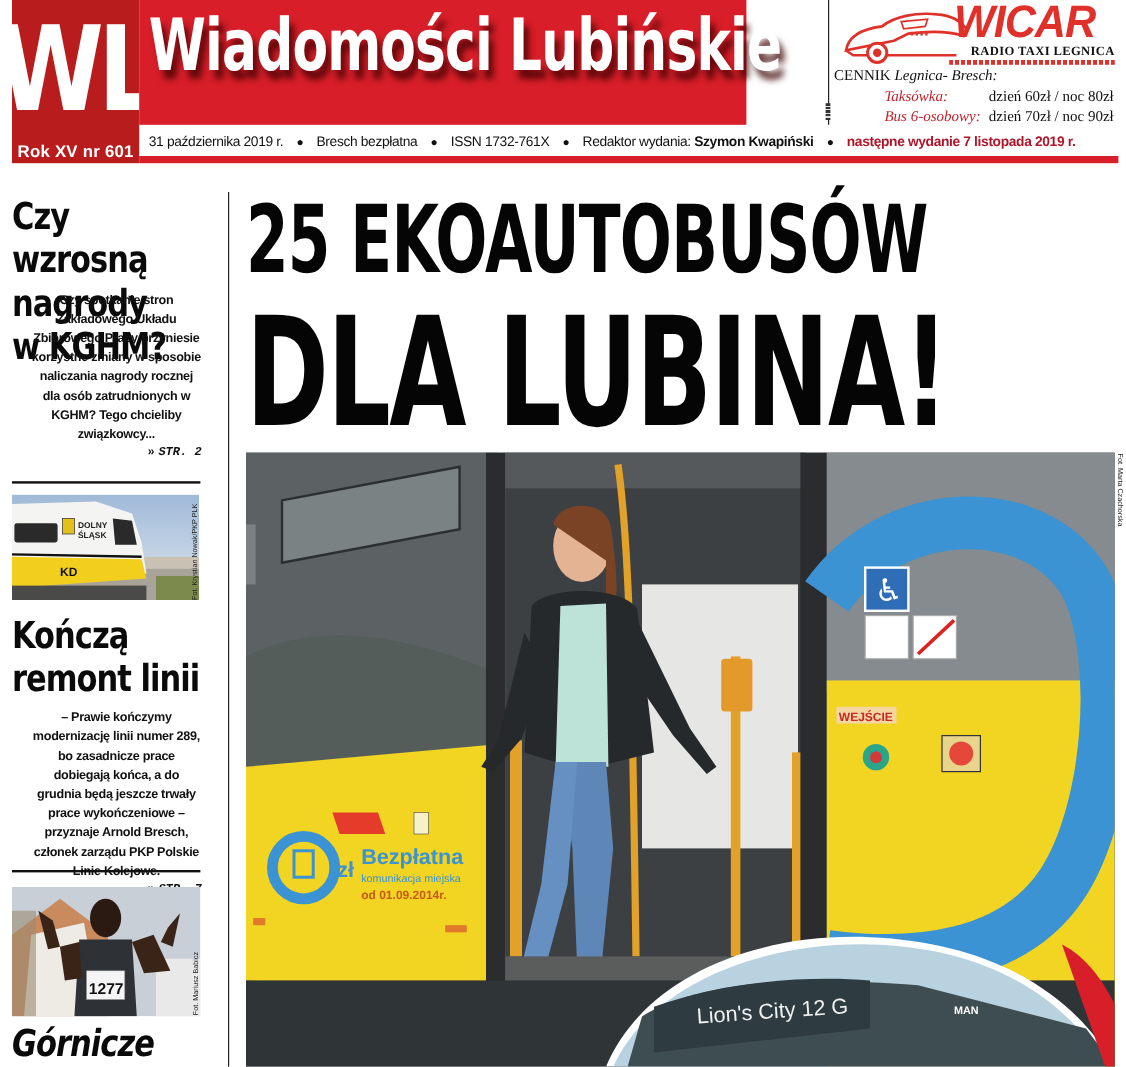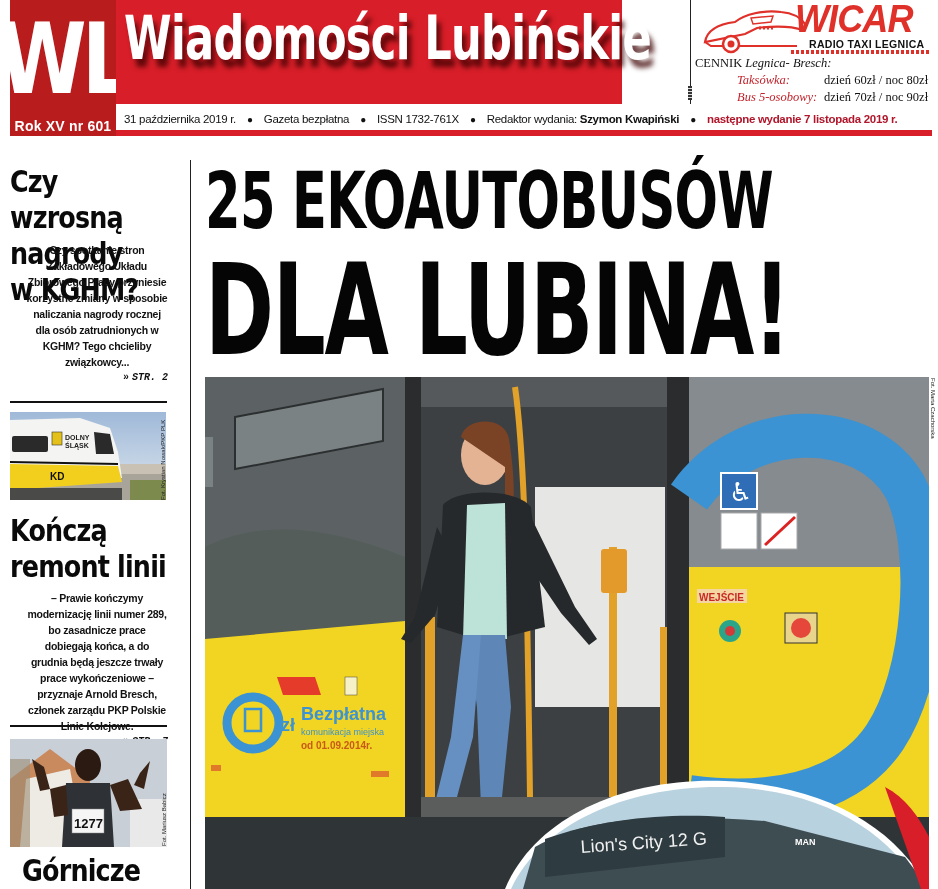--- a/index.html
+++ b/index.html
@@ -56,21 +56,21 @@
   }
   .ad-car { position: absolute; left: 6px; top: 4px; width: 110px; height: 50px; }
   .ad-brand {
     position: absolute; left: 100px; top: -2px;
     font-family: "Liberation Sans", sans-serif; font-weight: bold;
     font-size: 38px; color: #e0302a; letter-spacing: -1px; font-style: italic;
     transform: scaleX(0.95); transform-origin: left top;
   }
   .ad-tagline {
     position: absolute; left: 114px; top: 38px;
-    font-family: Liberation Sans, sans-serif; font-weight: bold;
+    font-family: Liberation Serif, serif; font-weight: bold;
     font-size: 10.5px; color: #111; letter-spacing: 0.3px;
   }
   .ad-checker {
     position: absolute; left: 96px; top: 50px; width: 138px; height: 4px;
     background: repeating-linear-gradient(90deg, #e0302a 0 3px, #fff 3px 5px);
   }
   .ad-pricelist-title {
     position: absolute; left: 0; top: 56px;
     font-family: "Liberation Serif", serif; font-size: 12.5px; color: #111;
   }
@@ -108,21 +108,21 @@
   .photo-train { position: absolute; left: 10px; top: 412px; width: 156px; height: 88px; overflow: hidden; }
   .credit-v {
     position: absolute; font-family: "Liberation Sans", sans-serif;
     font-size: 6px; color: #222; white-space: nowrap;
     transform: rotate(-90deg); transform-origin: left top;
   }
   .s2-head { position: absolute; left: 10px; top: 512px; }
   .s2-body { position: absolute; left: 10px; top: 590px; width: 158px; }
   .rule2 { position: absolute; left: 10px; top: 725px; }
   .photo-runner { position: absolute; left: 10px; top: 739px; width: 190px; height: 108px; overflow: hidden; }
-  .s3-head { position: absolute; left: 22px; top: 852px; }
+  .s3-head { position: absolute; left: 10px; top: 852px; font-style: italic; }
 
   
   .headline {
     position: absolute; left: 205px; top: 162px; width: 730px;
     font-family: "DejaVu Sans", sans-serif; font-weight: bold; color: #050505;
     white-space: nowrap;
   }
   .hl1 {
     position: absolute; left: 0; top: 0;
     font-size: 78px; line-height: 1; letter-spacing: -1px;
@@ -146,21 +146,21 @@
   <div class="logo-issue">Rok XV  nr 601</div>
 </div>
 
 <div class="title-bar">
   <div class="title-text">Wiadomości Lubińskie</div>
 </div>
 
 <div class="info-line">
   <span>31 października 2019 r.</span>
   <span class="bullet">●</span>
-  <span>Gazeta bezpłatna</span>
+  <span>Bresch bezpłatna</span>
   <span class="bullet">●</span>
   <span>ISSN 1732-761X</span>
   <span class="bullet">●</span>
   <span>
     <span>Redaktor wydania:</span>
     <span class="bold">Szymon Kwapiński</span>
   </span>
   <span class="bullet">●</span>
   <span class="next">następne wydanie 7 listopada 2019 r.</span>
 </div>
@@ -181,21 +181,21 @@
   <div class="ad-tagline">RADIO TAXI LEGNICA</div>
   <div class="ad-checker"></div>
   <div class="ad-pricelist-title">
     <span>CENNIK </span><i>Legnica- Bresch:</i>
   </div>
   <div class="ad-row r1">
     <span class="lbl">Taksówka:</span>
     <span class="val">dzień 60zł / noc 80zł</span>
   </div>
   <div class="ad-row r2">
-    <span class="lbl">Bus 5-osobowy:</span>
+    <span class="lbl">Bus 6-osobowy:</span>
     <span class="val">dzień 70zł / noc 90zł</span>
   </div>
 </div>
 
 <div class="col-divider"></div>
 
 <div class="s1">
   <div class="story-head">
     <div>Czy wzrosną</div>
     <div>nagrody</div>

